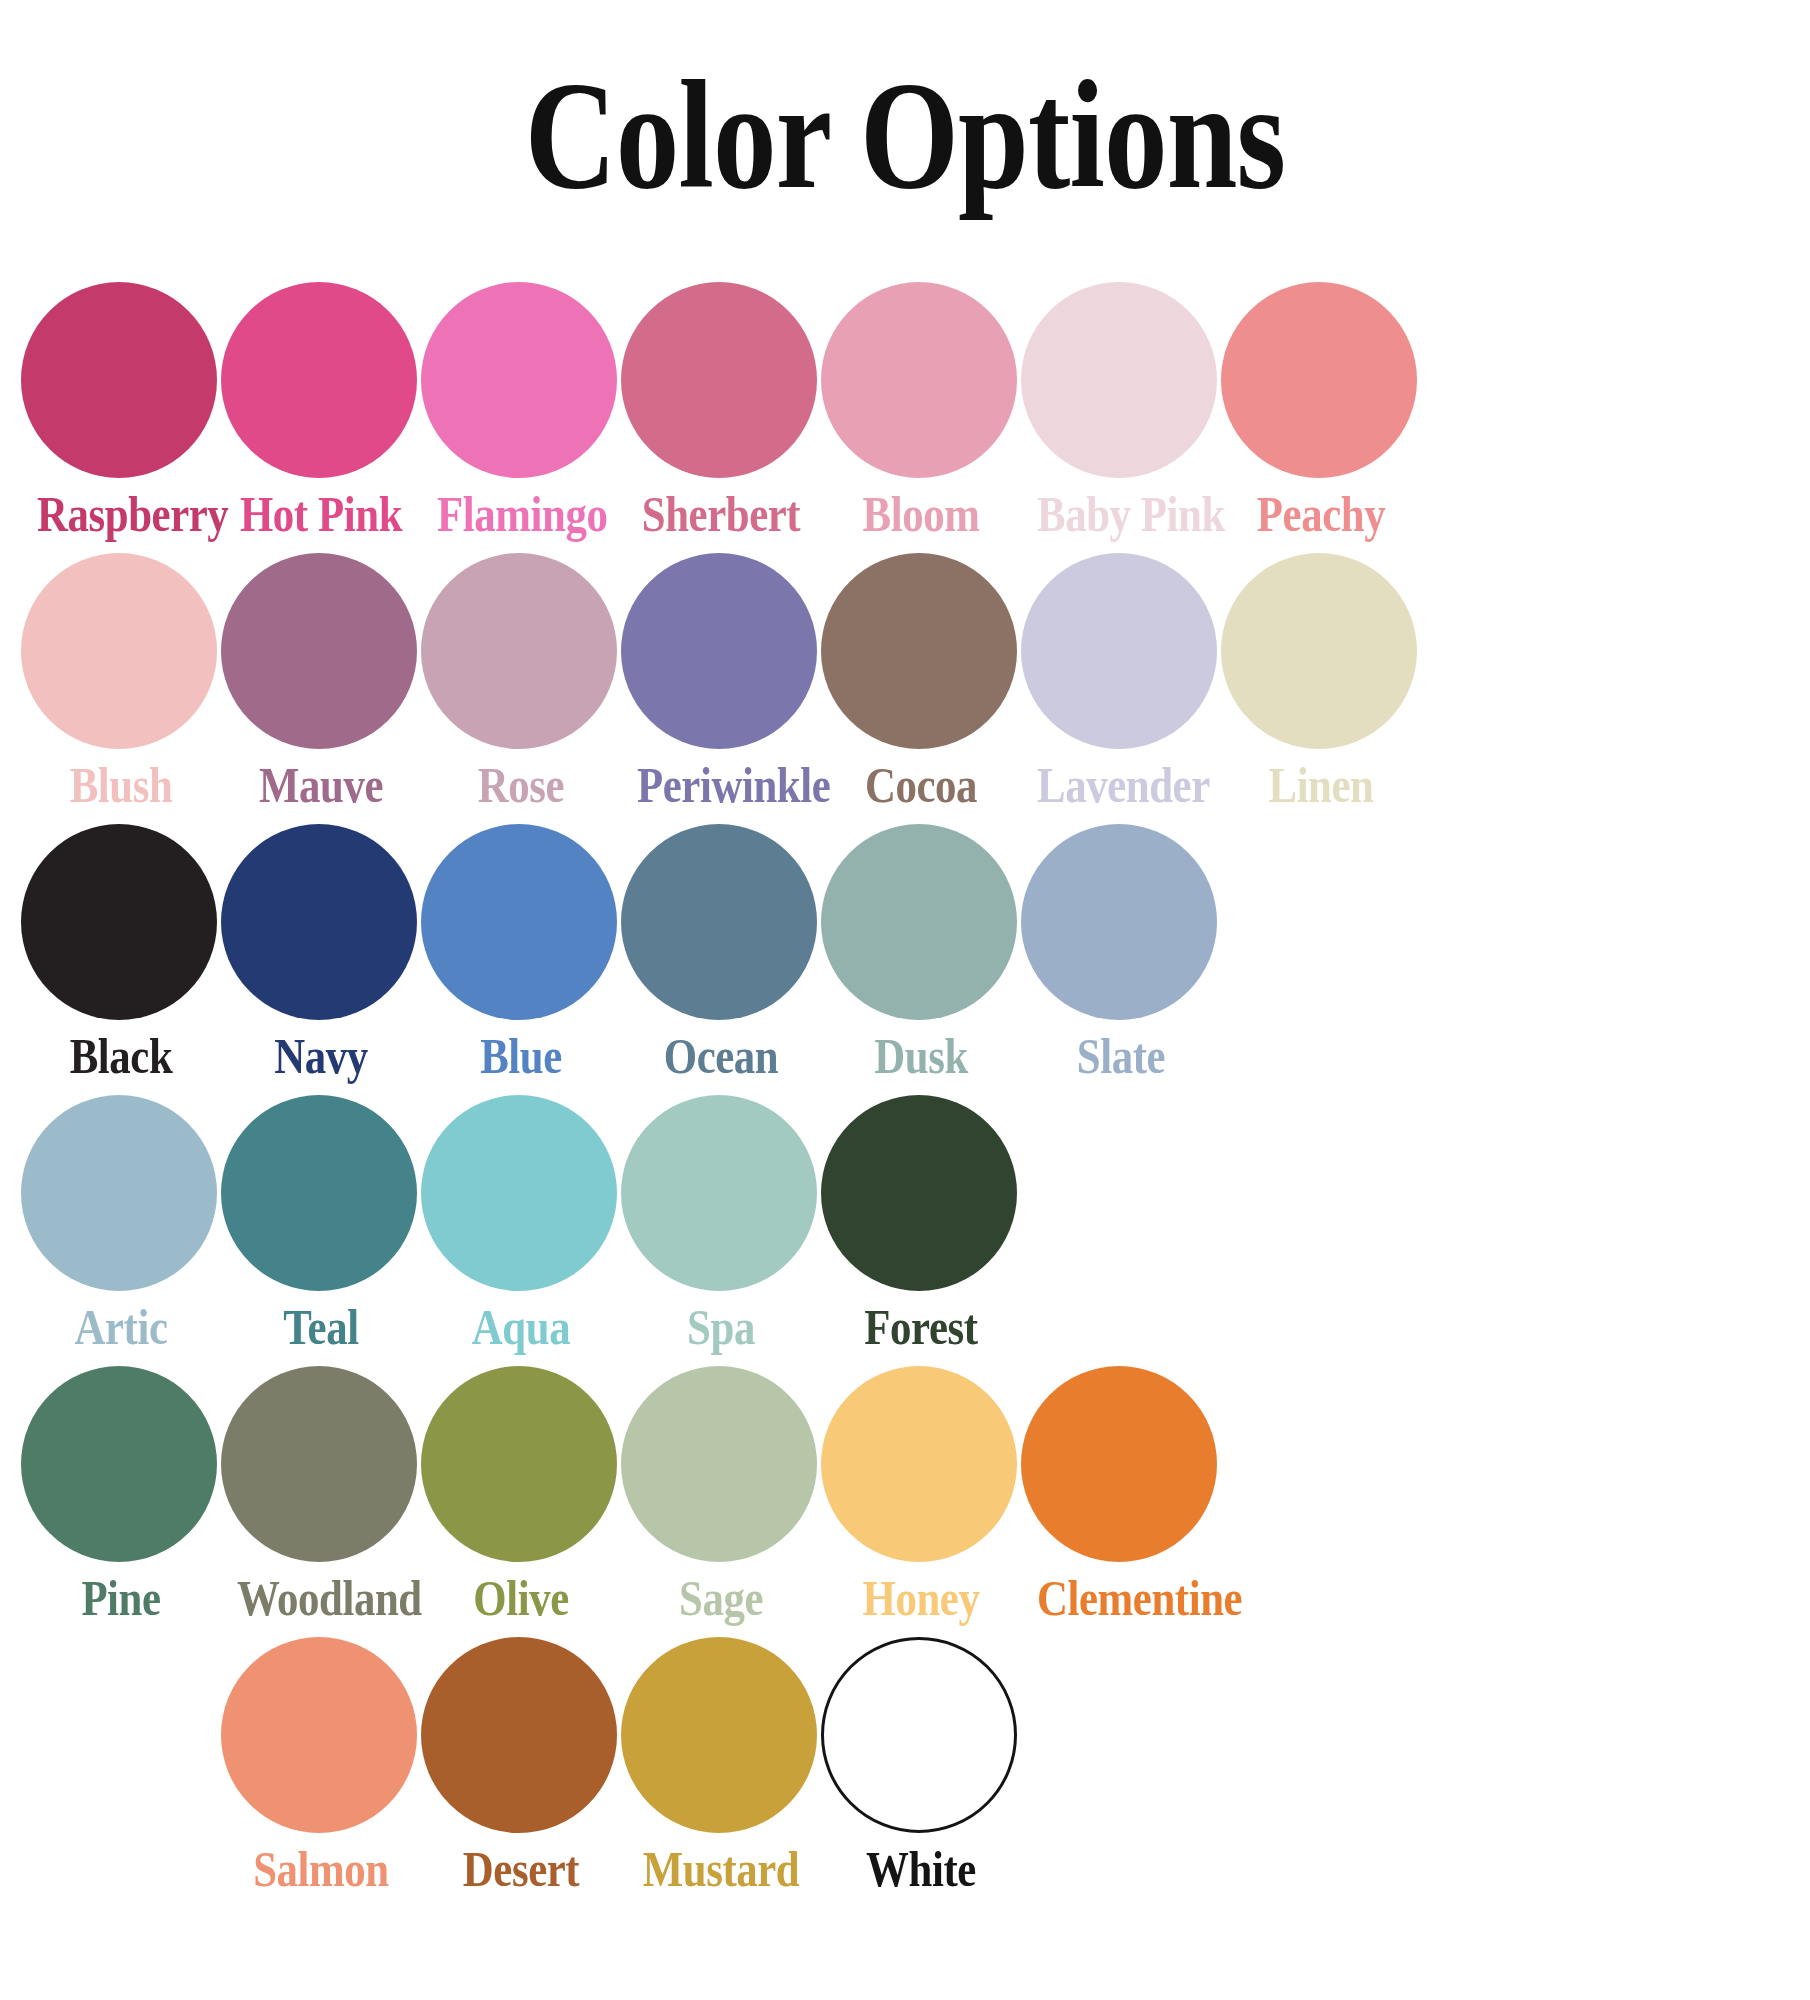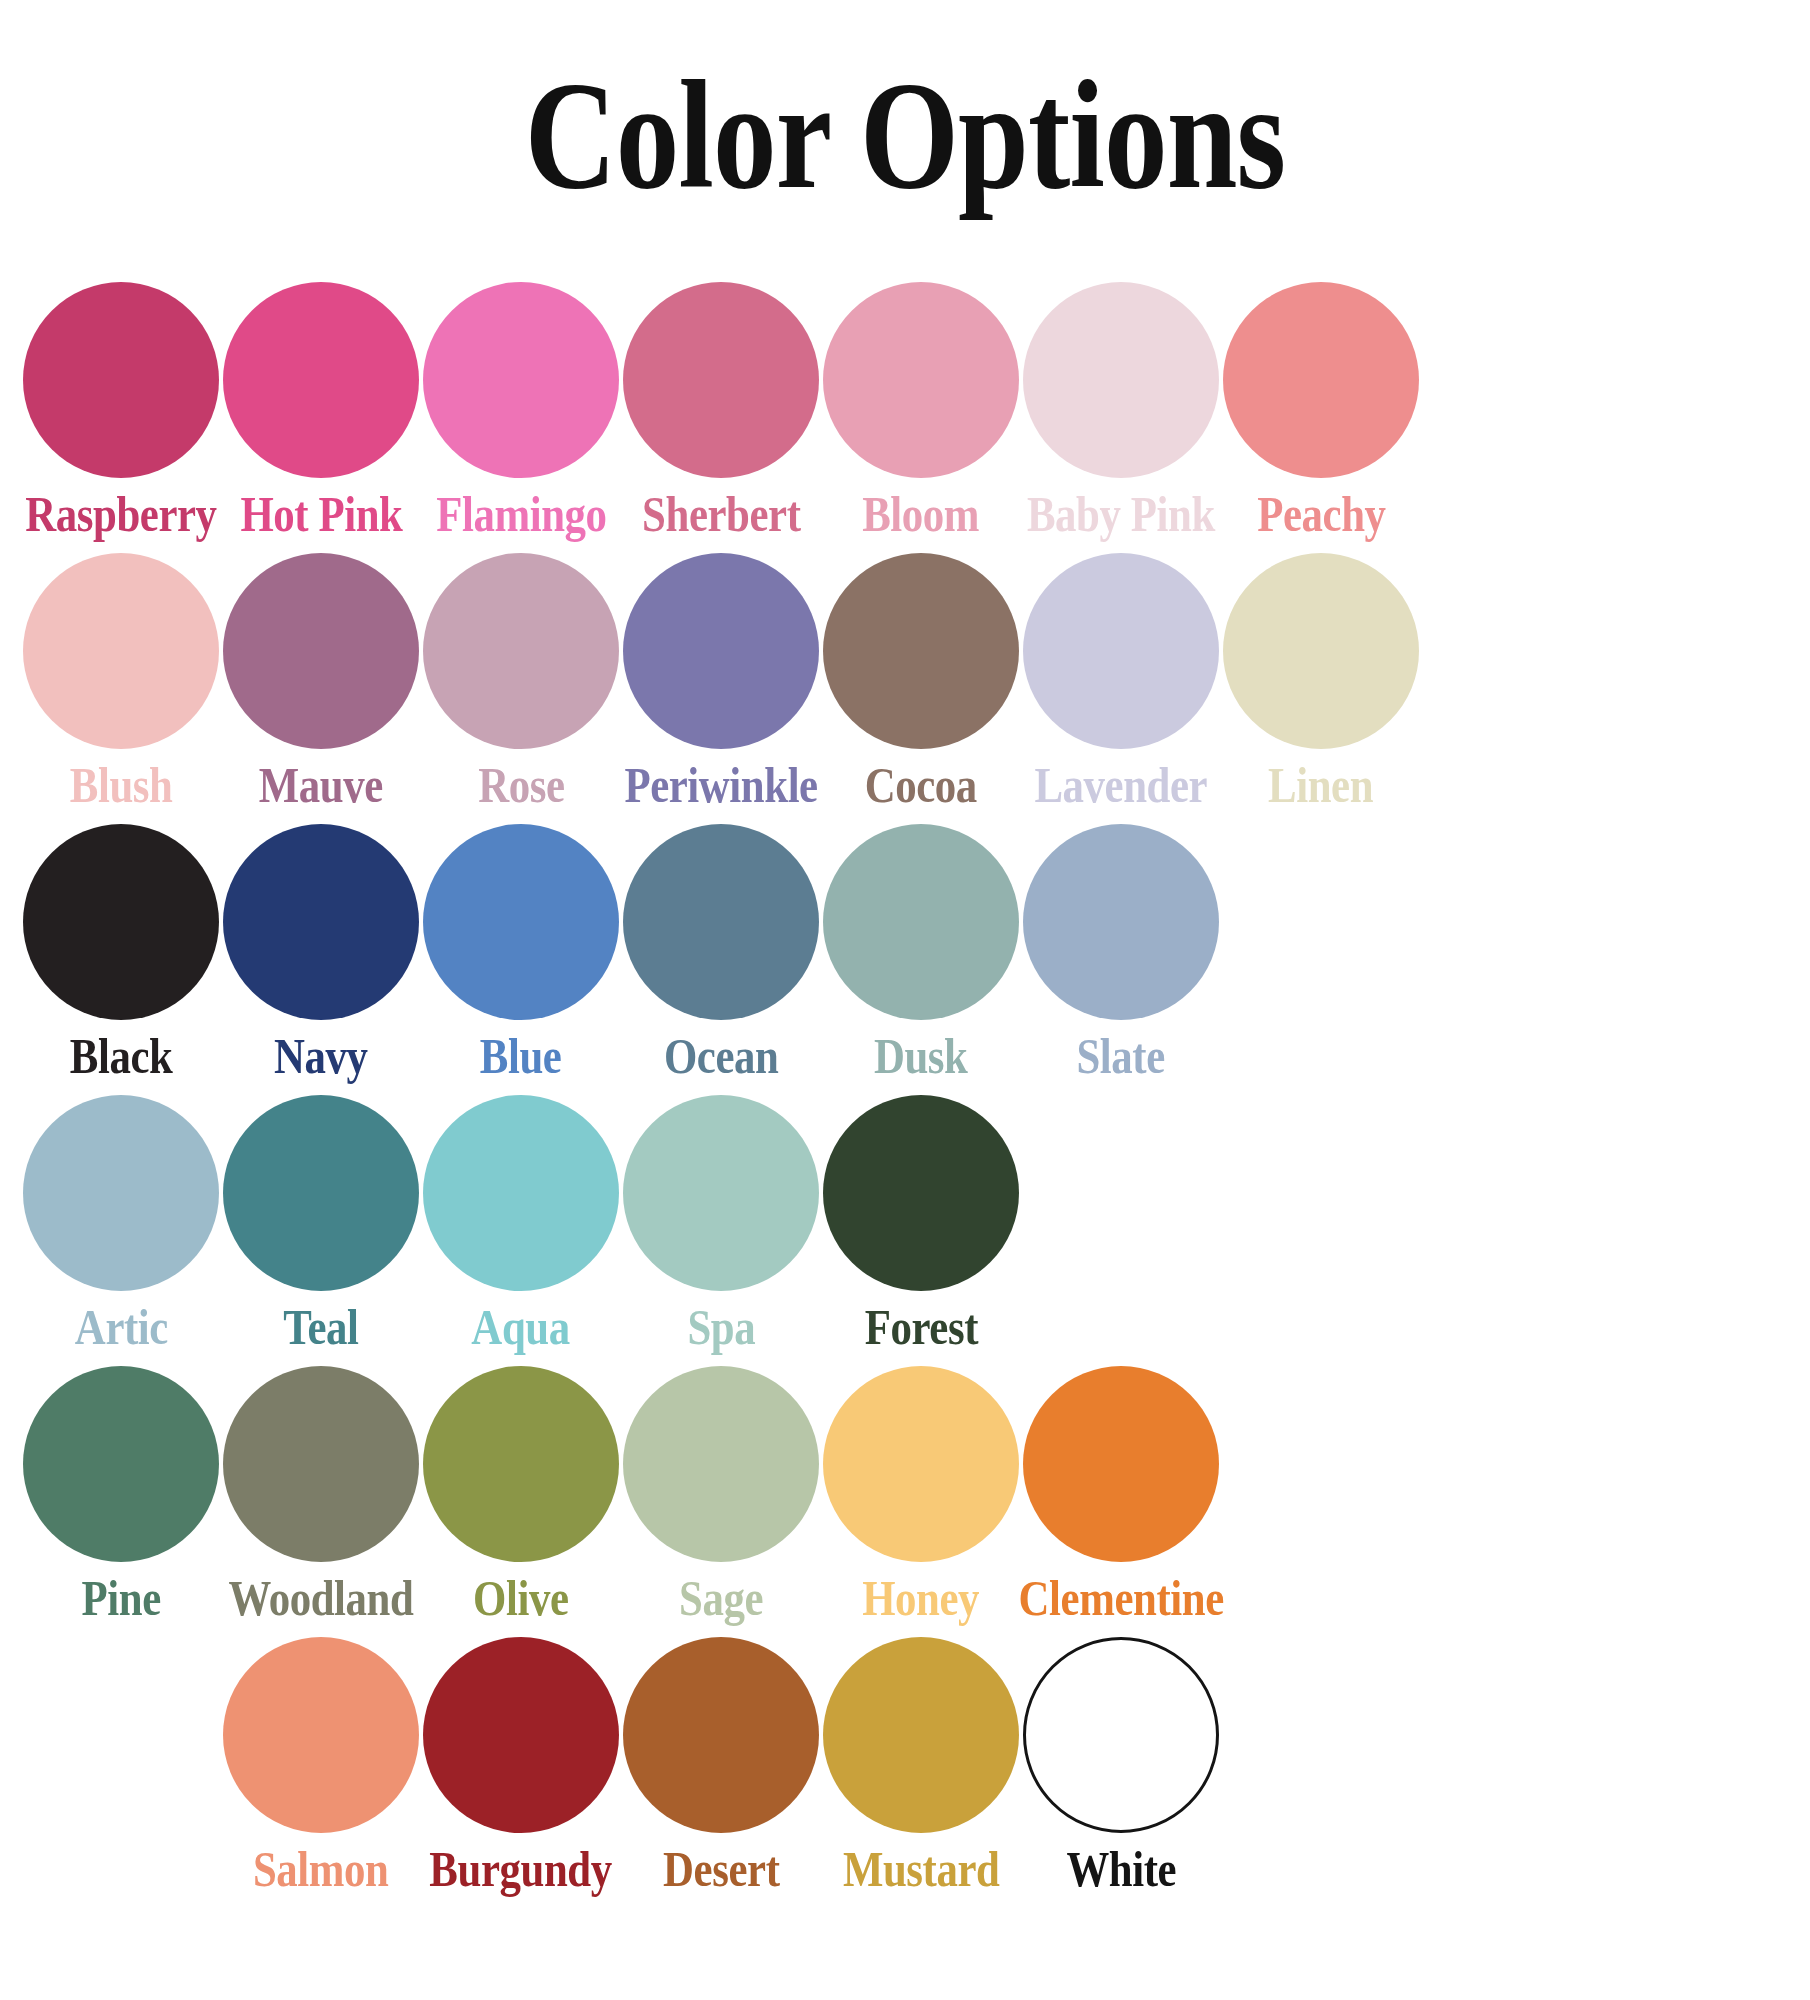--- a/index.html
+++ b/index.html
@@ -44,21 +44,20 @@
     display: flex;
     width: 1810px;
     height: 271px;
     box-sizing: border-box;
   }
   .swatch-cell {
     width: 200px;
     flex: 0 0 200px;
     display: flex;
     flex-direction: column;
-    align-items: center;
     position: relative;
   }
   .swatch-cell.spacer-cell {
     visibility: hidden;
   }
   .swatch-dot {
     width: 196px;
     height: 196px;
     border-radius: 50%;
     box-sizing: border-box;
@@ -230,24 +229,20 @@
           <div class="swatch-label" style="color: rgb(232, 126, 45);">Clementine</div>
         </div>
       </div>
       <div class="swatch-row">
         <div class="swatch-cell spacer-cell"></div>
         <div class="swatch-cell">
           <div class="swatch-dot" style="background: rgb(238, 146, 114);"></div>
           <div class="swatch-label" style="color: rgb(238, 146, 114);">Salmon</div>
         </div>
         <div class="swatch-cell">
-          <div class="swatch-dot" style="background: rgb(156, 33, 39);"></div>
-          <div class="swatch-label" style="color: rgb(156, 33, 39);">Burgundy</div>
-        </div>
-        <div class="swatch-cell">
           <div class="swatch-dot" style="background: rgb(168, 95, 44);"></div>
           <div class="swatch-label" style="color: rgb(168, 95, 44);">Desert</div>
         </div>
         <div class="swatch-cell">
           <div class="swatch-dot" style="background: rgb(201, 161, 59);"></div>
           <div class="swatch-label" style="color: rgb(201, 161, 59);">Mustard</div>
         </div>
         <div class="swatch-cell">
           <div class="swatch-dot outlined" style="background: rgb(255, 255, 255);"></div>
           <div class="swatch-label" style="color: rgb(20, 20, 20);">White</div>

